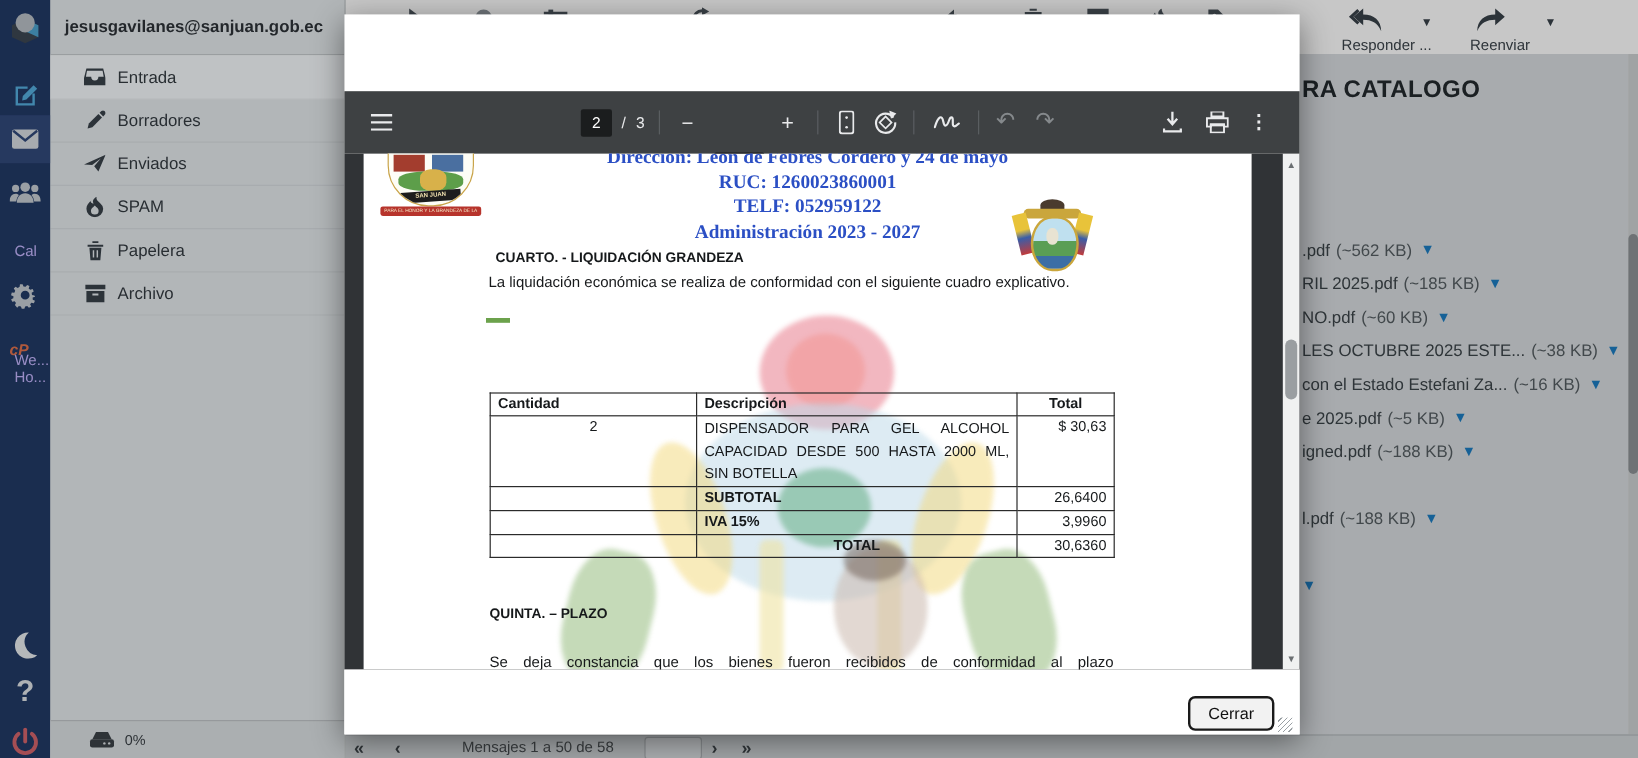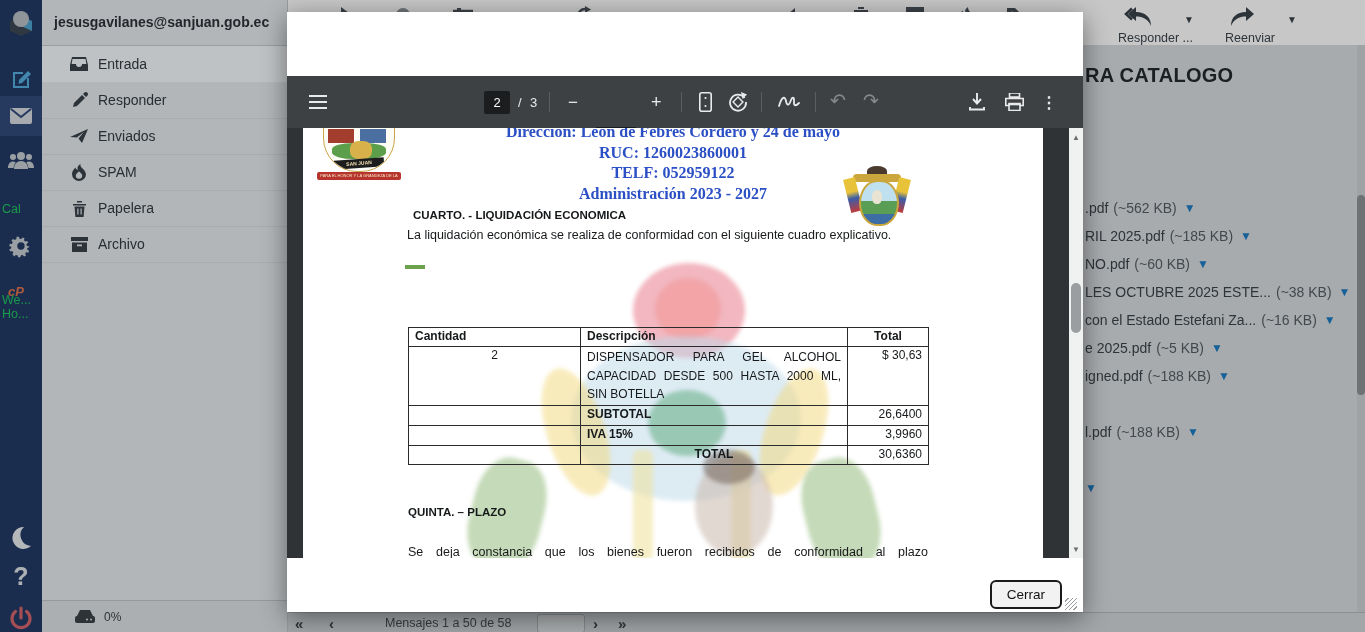--- a/index.html
+++ b/index.html
@@ -2,21 +2,21 @@
 <html><head>
 <meta charset="utf-8">
 <style>
   html,body{margin:0;padding:0;background:#555;font-family:"Liberation Sans",sans-serif;}
   #screen{position:relative;width:1365px;height:632px;overflow:hidden;background:#d8dcdf;}
   .abs{position:absolute;}
   .ico{display:flex;align-items:center;justify-content:center;}
   
   #rail{left:0;top:0;width:42px;height:632px;background:#223a66;z-index:10;}
   .rail-item{left:0;width:42px;height:40px;color:#cdd3d9;}
-  .rail-label{color:#22c55e;font-size:12.5px;line-height:14px;padding-left:2px;white-space:nowrap;overflow:hidden;width:40px;}
+  .rail-label{color:#c4b5fd;font-size:12.5px;line-height:14px;padding-left:12px;white-space:nowrap;overflow:hidden;width:40px;}
   
   #folders{left:42px;top:0;width:245px;height:632px;background:#e4e9ec;z-index:10;border-right:1px solid #c3c8cb;}
   #acct-header{left:0;top:0;width:245px;height:45px;border-bottom:1px solid #c6cbce;}
   #acct-email{left:12px;top:14px;font-size:14px;font-weight:bold;color:#2e3338;}
   #acct-menu{left:262px;top:12px;font-size:17px;color:#3a4045;font-weight:bold;}
   .folder-row{left:0;width:245px;height:36px;display:flex;align-items:center;border-bottom:1px solid rgba(0,0,0,0.05);}
   .folder-row.selected{background:#f5f9fb;}
   .folder-icon{width:18px;height:18px;margin-left:28px;flex:0 0 auto;}
   .folder-label{margin-left:10px;font-size:14px;color:#343b41;}
   #storage{left:0;top:600px;width:245px;height:32px;background:#dbe0e3;border-top:1px solid #c0c5c8;display:flex;align-items:center;}
@@ -139,21 +139,21 @@
         </span>
       <span class="folder-label">Entrada</span>
     </div>
     <div class="folder-row abs" style="top:82px;">
       <span class="folder-icon ico">
           <svg width="17" height="17" viewBox="0 0 17 17">
             <path d="M2 15 L3 11 L11 3 L14 6 L6 14 Z" fill="#39424a"></path>
             <path d="M12 2 L15 5 L16.3 3.7 a1.5 1.5 0 0 0 -3 -3 Z" fill="#39424a"></path>
           </svg>
         </span>
-      <span class="folder-label">Responder</span>
+      <span class="folder-label">Borradores</span>
     </div>
     <div class="folder-row abs" style="top:118px;">
       <span class="folder-icon ico">
           <svg width="18" height="16" viewBox="0 0 18 16">
             <path d="M0 9 L18 1 L12 15 L8.5 10.5 L14 4 L6.8 9.5 Z" fill="#39424a"></path>
           </svg>
         </span>
       <span class="folder-label">Enviados</span>
     </div>
     <div class="folder-row abs" style="top:154px;">
@@ -421,21 +421,21 @@
           <div class="abs" style="left:50px;top:12px;width:12px;height:34px;background:linear-gradient(#e8c33a 40%,#3a5da8 60%,#c23b3b);transform:rotate(14deg);"></div>
           <div class="abs" style="left:14px;top:14px;width:36px;height:42px;background:linear-gradient(#bfe0ef 45%,#5a9e55 45% 75%,#3c6ea5 75%);border:2px solid #caa63c;border-radius:50%/56%;"></div>
           <div class="abs" style="left:27px;top:24px;width:10px;height:14px;background:#e8e3d2;border-radius:45%;"></div>
         </div>
 
         <div class="abs doc-blue" style="left:0;top:-5px;font-size:16px;z-index:3;">Dirección: Leon de Febres Cordero y 24 de mayo</div>
         <div class="abs doc-blue" style="left:0;top:16px;font-size:16px;z-index:3;">RUC: 1260023860001</div>
         <div class="abs doc-blue" style="left:0;top:36px;font-size:16px;z-index:3;">TELF: 052959122</div>
         <div class="abs doc-blue" style="left:0;top:57px;font-size:16px;z-index:3;">Administración 2023 - 2027</div>
 
-        <div class="abs doc-bold" style="left:110px;top:81px;font-size:11.5px;z-index:3;">CUARTO. - LIQUIDACIÓN ECONOMICA</div>
+        <div class="abs doc-bold" style="left:110px;top:81px;font-size:11.5px;z-index:3;">CUARTO. - LIQUIDACIÓN GRANDEZA</div>
         <div class="abs" style="left:104px;top:100px;width:534px;font-size:12.5px;color:#17191b;z-index:3;">La liquidación económica se realiza de conformidad con el siguiente cuadro explicativo.</div>
         <div class="abs" style="left:102px;top:137px;width:20px;height:4px;background:#6ca24c;z-index:3;"></div>
 
         <table id="doc-table" class="abs" style="left:105px;top:199px;z-index:3;">
           <colgroup>
               <col style="width:172px">
               <col style="width:267px">
               <col style="width:81px">
             </colgroup>
           <tbody>

